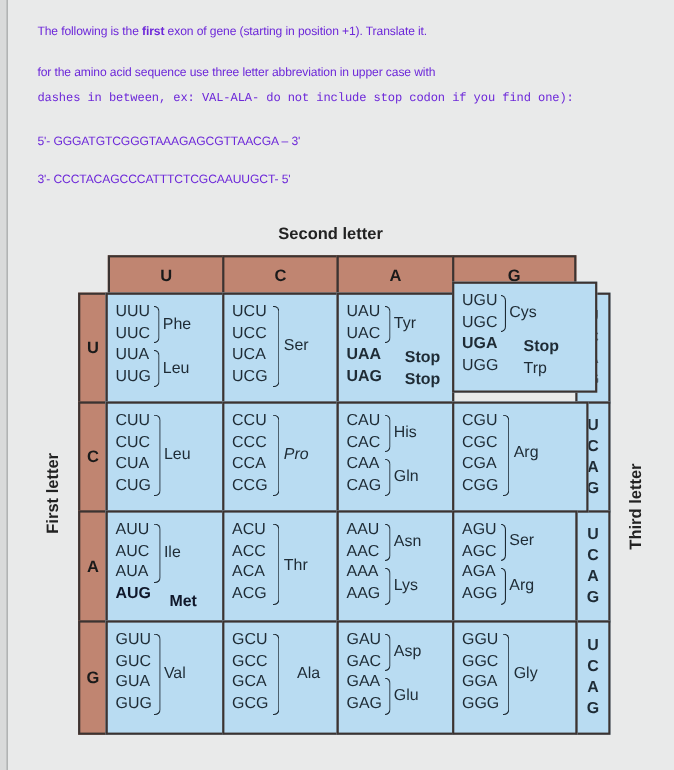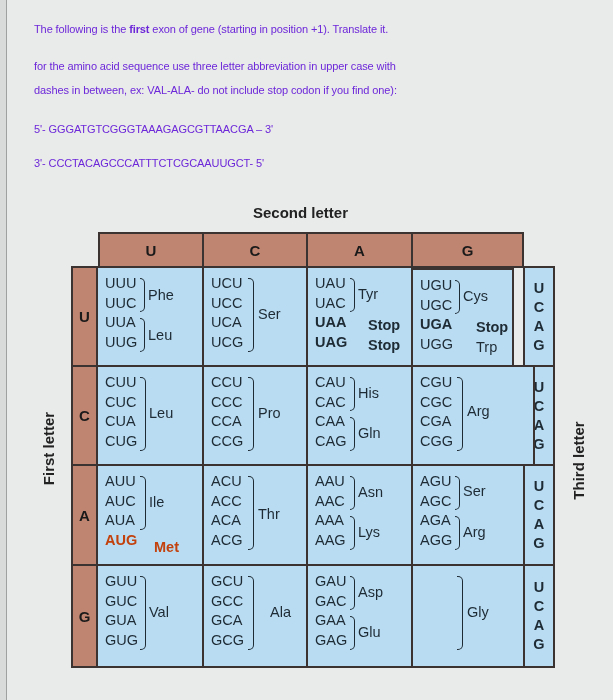--- a/index.html
+++ b/index.html
@@ -8,39 +8,39 @@
     background:#e9eaea;
     font-family:"Liberation Sans", sans-serif;
     position:relative;
     color:#1f1f1f;
   }
   .left-edge { position:absolute; left:0; top:0; width:6px; height:700px; background:#d9dada; border-right:1px solid #9fa0a0; }
   .q-text { position:absolute; left:34px; font-size:11px; color:#6d28d9; white-space:nowrap; letter-spacing:-0.1px; }
   .q-text b { font-weight:bold; }
   #t1 { top:23px; }
   #t2 { top:60px; }
-  #t3 { top:84px; }
+  #t3 { top:84px;font-family:Liberation Mono, monospace; }
   #t4 { top:123px; }
   #t5 { top:157px; }
 
   .second-letter-label { position:absolute; left:253px; top:204px; font-weight:bold; font-size:15px; color:#222; }
   .first-letter-label { position:absolute; left:-2px; top:440px; width:100px; text-align:center; transform:rotate(-90deg); font-weight:bold; font-size:15px; color:#222; }
   .third-letter-label { position:absolute; left:528px; top:452px; width:100px; text-align:center; transform:rotate(-90deg); font-weight:bold; font-size:15px; color:#222; }
 
   .hdr { position:absolute; top:232px; height:36px; background:#c08571; border:2px solid #3b3331; box-sizing:border-box; display:flex; align-items:center; justify-content:center; font-weight:bold; font-size:15px; color:#1a1a1a; }
   .first-col { position:absolute; left:71px; width:27px; background:#c08571; border:2px solid #3b3331; box-sizing:border-box; display:flex; align-items:center; justify-content:center; font-weight:bold; font-size:15px; color:#1a1a1a; }
   .cell { position:absolute; background:#b9dcf2; border:2px solid #3b3331; box-sizing:border-box; font-size:14.5px; color:#1e2b35; }
   .third-col { position:absolute; left:523px; width:32px; background:#b9dcf2; border:2px solid #3b3331; box-sizing:border-box; display:flex; flex-direction:column; align-items:center; justify-content:center; font-weight:bold; font-size:14.5px; line-height:19px; color:#1e2b35; }
 
   .codons { position:absolute; left:7px; top:6px; line-height:19.5px; }
   .codons div { white-space:nowrap; }
   .aa { position:absolute; font-size:14.5px; white-space:nowrap; }
   .brace { position:absolute; border:1.6px solid #1e2b35; border-left:none; border-radius:0 5px 5px 0; }
   .bold { font-weight:bold; }
-  .met { color:#c2410c; font-weight:bold; }
+  .met { color:#0f172a; font-weight:bold; }
 </style>
 </head>
 <body>
 
 <div class="left-edge"></div>
 
 <div id="t1" class="q-text"><span>The following is the </span><b>first</b><span> exon of gene (starting in position +1). Translate it.</span></div>
 <div id="t2" class="q-text"> for the amino acid sequence use three letter abbreviation in upper case with</div>
 <div id="t3" class="q-text">dashes in between, ex: VAL-ALA- do not include stop codon if you find one):</div>
 <div id="t4" class="q-text">5'- GGGATGTCGGGTAAAGAGCGTTAACGA – 3'</div>
@@ -112,21 +112,21 @@
       <div>UAU</div>
       <div>UAC</div>
       <div class="bold">UAA</div>
       <div class="bold">UAG</div>
     </div>
   <div class="brace" style="left:42px;top:10px;width:4px;height:32px;"></div>
   <div class="aa" style="left:50px;top:18px;">Tyr</div>
   <div class="aa bold" style="left:60px;top:49px;">Stop</div>
   <div class="aa bold" style="left:60px;top:69px;">Stop</div>
 </div>
-<div class="cell" style="left:411px;top:268px;width:103px;height:101px;">
+<div class="cell" style="left:411px;top:256px;width:132px;height:101px;">
   <div class="codons">
       <div>UGU</div>
       <div>UGC</div>
       <div class="bold">UGA</div>
       <div>UGG</div>
     </div>
   <div class="brace" style="left:42px;top:10px;width:4px;height:32px;"></div>
   <div class="aa" style="left:50px;top:18px;">Cys</div>
   <div class="aa bold" style="left:63px;top:49px;">Stop</div>
   <div class="aa" style="left:63px;top:69px;">Trp</div>
@@ -143,21 +143,21 @@
   <div class="aa" style="left:51px;top:38px;">Leu</div>
 </div>
 <div class="cell" style="left:202px;top:365px;width:106px;height:101px;">
   <div class="codons">
       <div>CCU</div>
       <div>CCC</div>
       <div>CCA</div>
       <div>CCG</div>
     </div>
   <div class="brace" style="left:44px;top:10px;width:5px;height:72px;"></div>
-  <div class="aa" style="left:54px;top:38px;">Pro</div>
+  <div class="aa" style="left:54px;top:38px;font-style:italic;">Pro</div>
 </div>
 <div class="cell" style="left:306px;top:365px;width:107px;height:101px;">
   <div class="codons">
       <div>CAU</div>
       <div>CAC</div>
       <div>CAA</div>
       <div>CAG</div>
     </div>
   <div class="brace" style="left:42px;top:10px;width:4px;height:32px;"></div>
   <div class="aa" style="left:50px;top:18px;text-align:right;">His</div>
@@ -247,15 +247,21 @@
       <div>GAC</div>
       <div>GAA</div>
       <div>GAG</div>
     </div>
   <div class="brace" style="left:42px;top:10px;width:4px;height:32px;"></div>
   <div class="aa" style="left:50px;top:18px;">Asp</div>
   <div class="brace" style="left:42px;top:50px;width:4px;height:32px;"></div>
   <div class="aa" style="left:50px;top:58px;">Glu</div>
 </div>
 <div class="cell" style="left:411px;top:564px;width:114px;height:104px;">
+  <div class="codons">
+      <div>GGU</div>
+      <div>GGC</div>
+      <div>GGA</div>
+      <div>GGG</div>
+    </div>
   <div class="brace" style="left:44px;top:10px;width:5px;height:72px;"></div>
   <div class="aa" style="left:54px;top:38px;">Gly</div>
 </div>
 
 </body></html>

